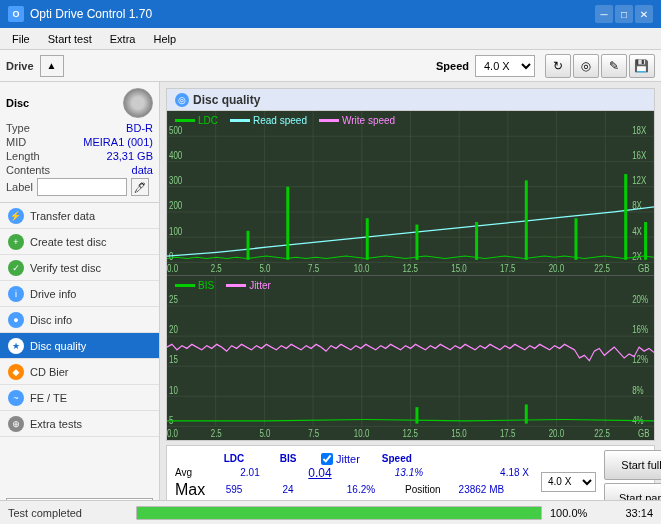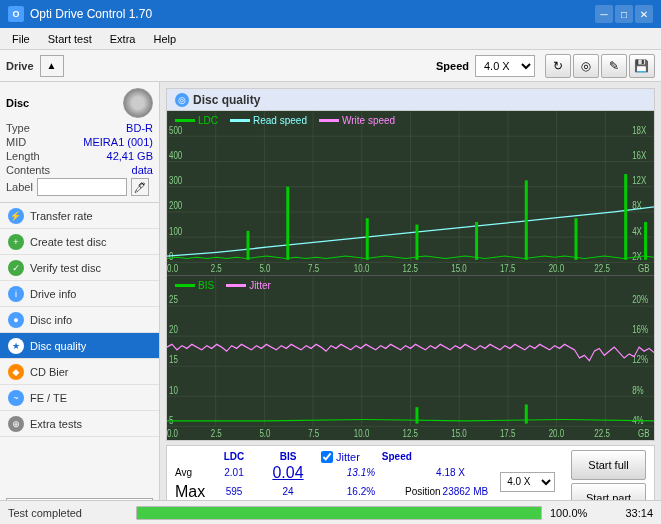--- a/index.html
+++ b/index.html
@@ -144,37 +144,37 @@
       <div class="disc-row">
         <span class="disc-key">Type</span>
         <span class="disc-val">BD-R</span>
       </div>
       <div class="disc-row">
         <span class="disc-key">MID</span>
         <span class="disc-val">MEIRA1 (001)</span>
       </div>
       <div class="disc-row">
         <span class="disc-key">Length</span>
-        <span class="disc-val">42,41 GB</span>
+        <span class="disc-val">23,31 GB</span>
       </div>
       <div class="disc-row">
         <span class="disc-key">Contents</span>
         <span class="disc-val">data</span>
       </div>
       <div class="label-row">
         <span class="disc-key">Label</span>
         <input class="label-input" type="text" style="">
         <button class="label-btn">🖊</button>
       </div>
     </div>
 
     <div class="nav-items">
       <div class="nav-item">
         <div class="nav-icon nav-icon-blue">⚡</div>
-        <span>Transfer rate</span>
+        <span>Transfer data</span>
       </div>
       <div class="nav-item">
         <div class="nav-icon nav-icon-green">+</div>
         <span>Create test disc</span>
       </div>
       <div class="nav-item">
         <div class="nav-icon nav-icon-green">✓</div>
         <span>Verify test disc</span>
       </div>
       <div class="nav-item">
@@ -371,33 +371,33 @@
         <div style="display:flex;gap:4px;">
           <span style="width:30px;font-size:10px;color:#000;"></span>
           <span style="width:50px;font-size:10px;color:#0000cc;text-align:center;font-weight:bold;">LDC</span>
           <span style="width:50px;font-size:10px;color:#0000cc;text-align:center;font-weight:bold;">BIS</span>
           <div class="jitter-check" style="margin-left:4px;">
             <input type="checkbox" checked="" style="width: 12px; height: 12px;">
             <span style="font-size:11px;color:#0000cc;">Jitter</span>
           </div>
           <span style="width:50px;font-size:10px;color:#0000cc;text-align:center;font-weight:bold;margin-left:8px;">Speed</span>
         </div>
-        <div style="display:flex;gap:4px;align-items:center;">
+        <div style="display:flex;gap:20px;align-items:center;">
           <span style="width:30px;font-size:10px;">Avg</span>
           <span style="width:50px;font-size:10px;color:#0000cc;text-align:center;">2.01</span>
-          <span style="width:50px;font-size:16px;color:#0000cc;text-align:center;text-decoration:underline;">0.04</span>
+          <span style="width:50px;font-size:12px;color:#0000cc;text-align:center;text-decoration:underline;">0.04</span>
           <span style="width:80px;font-size:10px;color:#0000cc;text-align:center;margin-left:4px;font-style:italic;">13.1%</span>
           <span style="width:60px;font-size:10px;color:#0000cc;text-align:right;">4.18 X</span>
         </div>
         <div style="display:flex;gap:4px;align-items:center;">
           <span style="width:30px;font-size:16px;">Max</span>
           <span style="width:50px;font-size:10px;color:#0000cc;text-align:center;">595</span>
           <span style="width:50px;font-size:10px;color:#0000cc;text-align:center;">24</span>
           <span style="width:80px;font-size:10px;color:#0000cc;text-align:center;margin-left:4px;">16.2%</span>
-          <div style="display:flex;align-items:center;gap:2px;">
+          <div style="display:flex;align-items:center;gap:18px;">
             <span style="font-size:10px;">Position</span>
             <span style="font-size:10px;color:#0000cc;">23862 MB</span>
           </div>
         </div>
         <div style="display:flex;gap:4px;align-items:center;">
           <span style="width:30px;font-size:10px;">Total</span>
           <span style="width:50px;font-size:10px;color:#0000cc;text-align:center;">768960</span>
           <span style="width:50px;font-size:10px;color:#0000cc;text-align:center;">13668</span>
           <span style="width:80px;font-size:10px;margin-left:4px;"></span>
           <div style="display:flex;align-items:center;gap:2px;">

